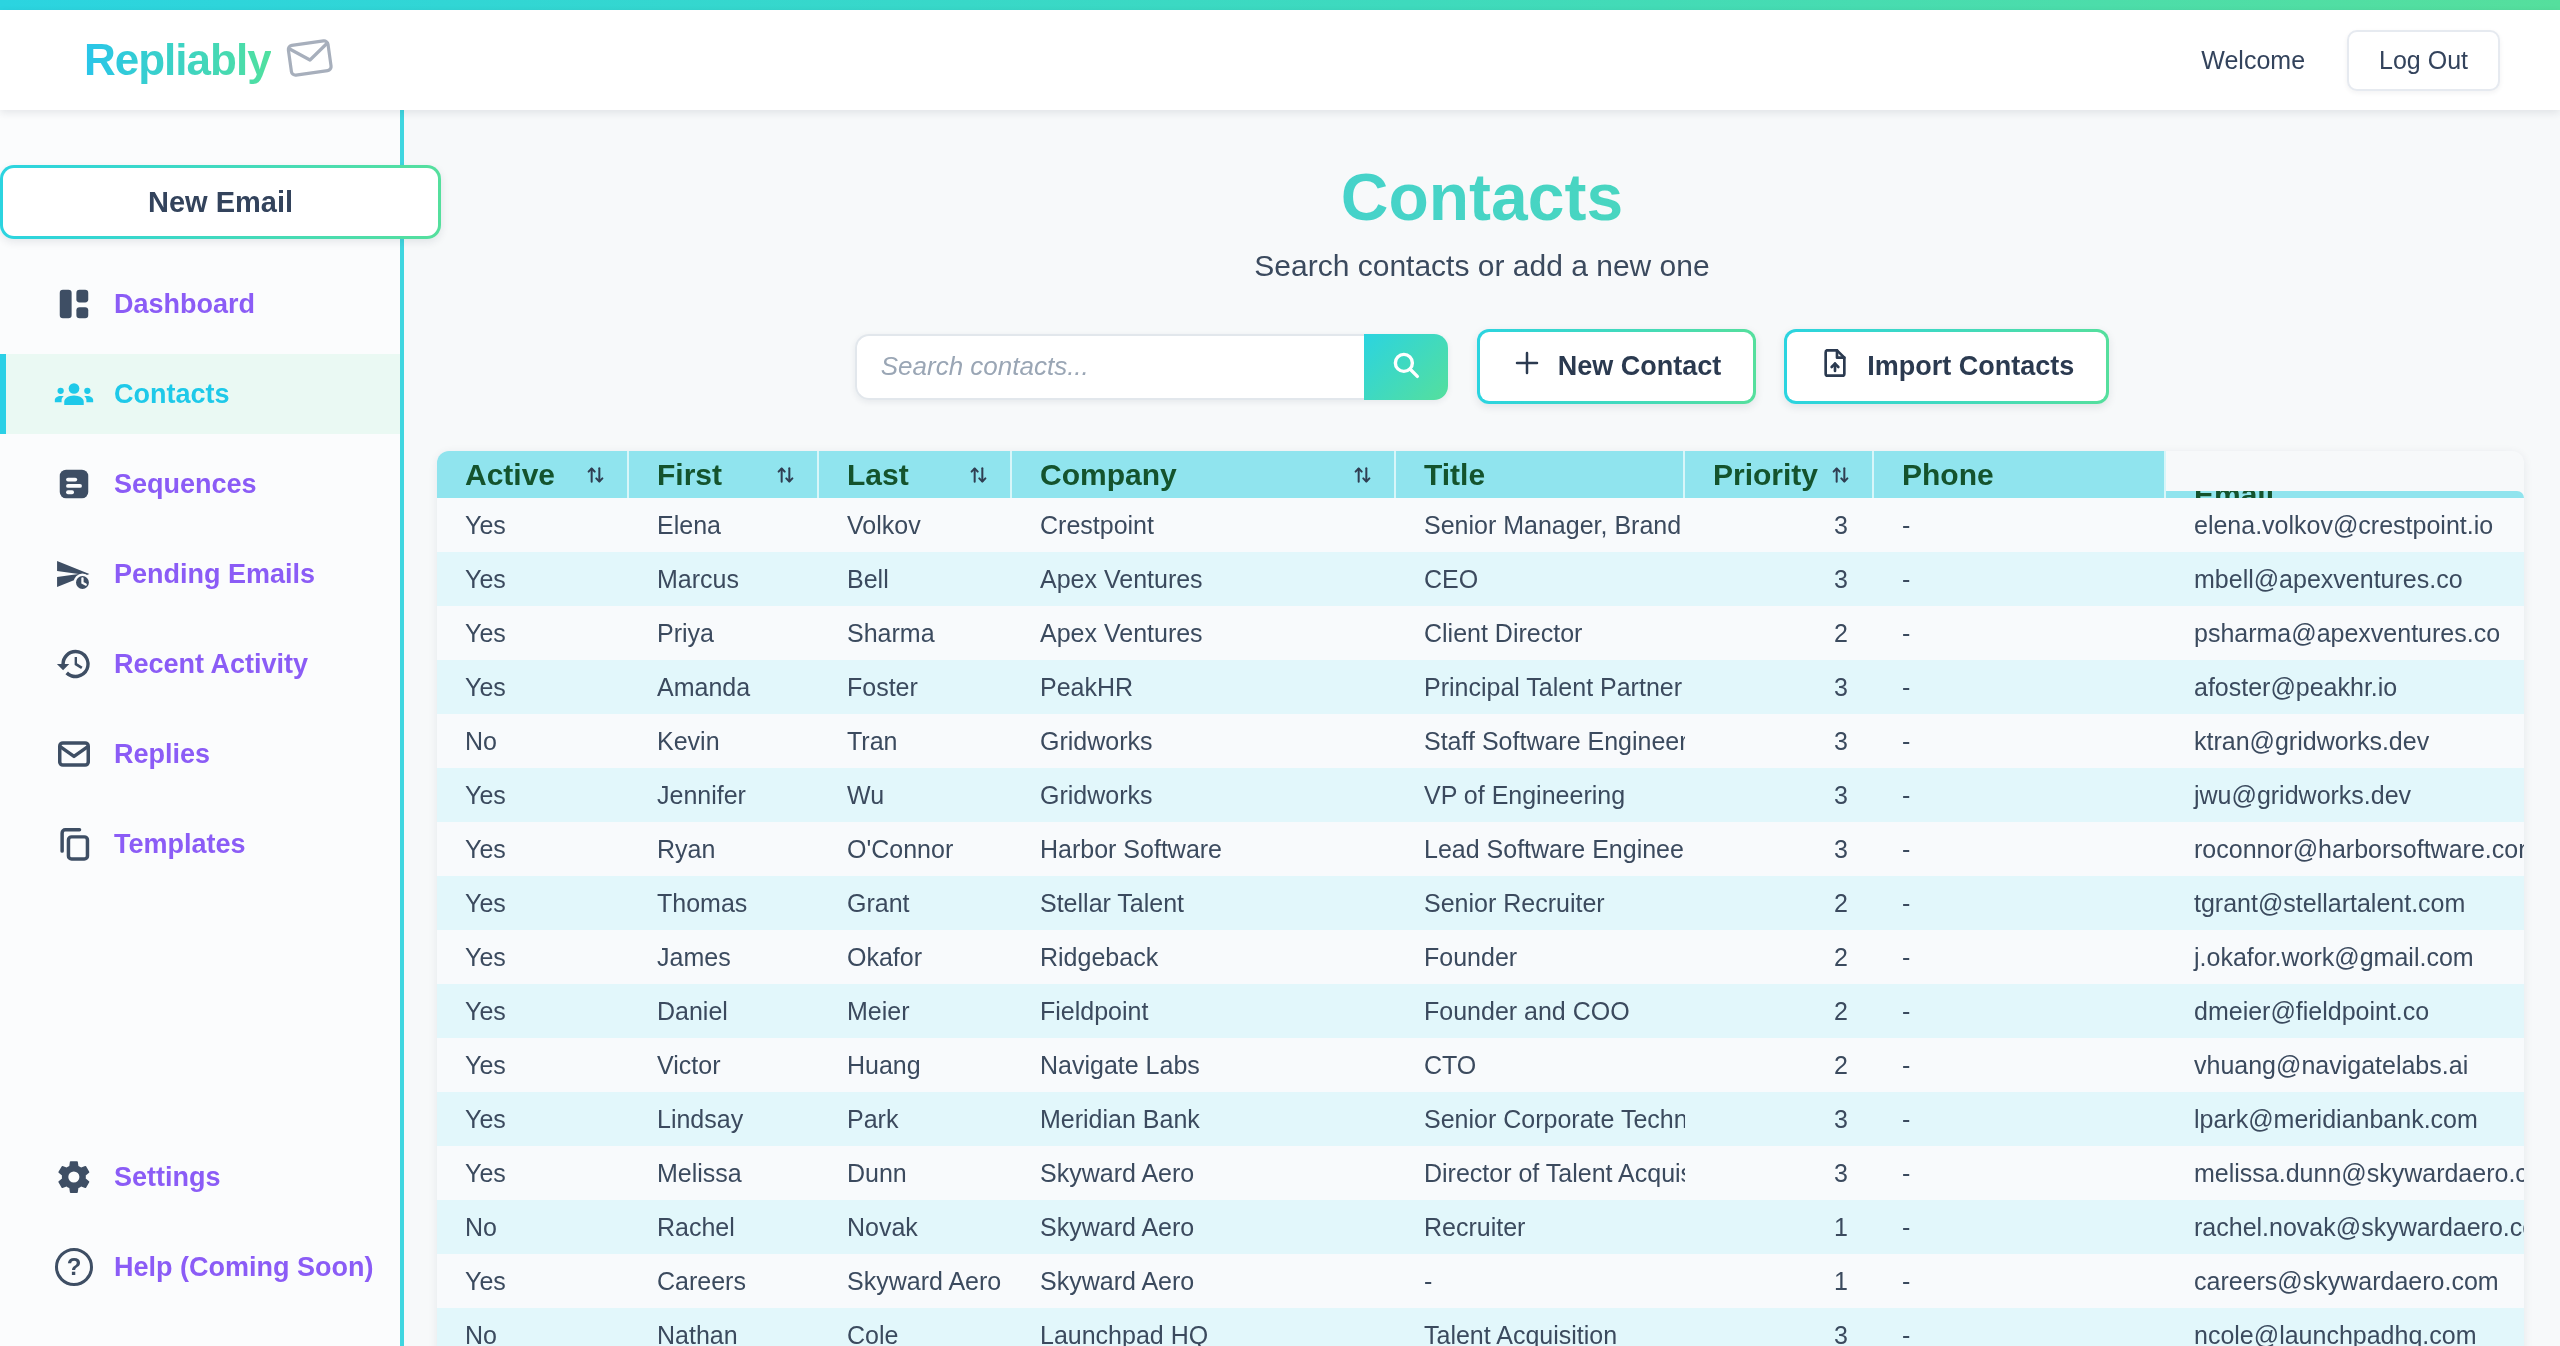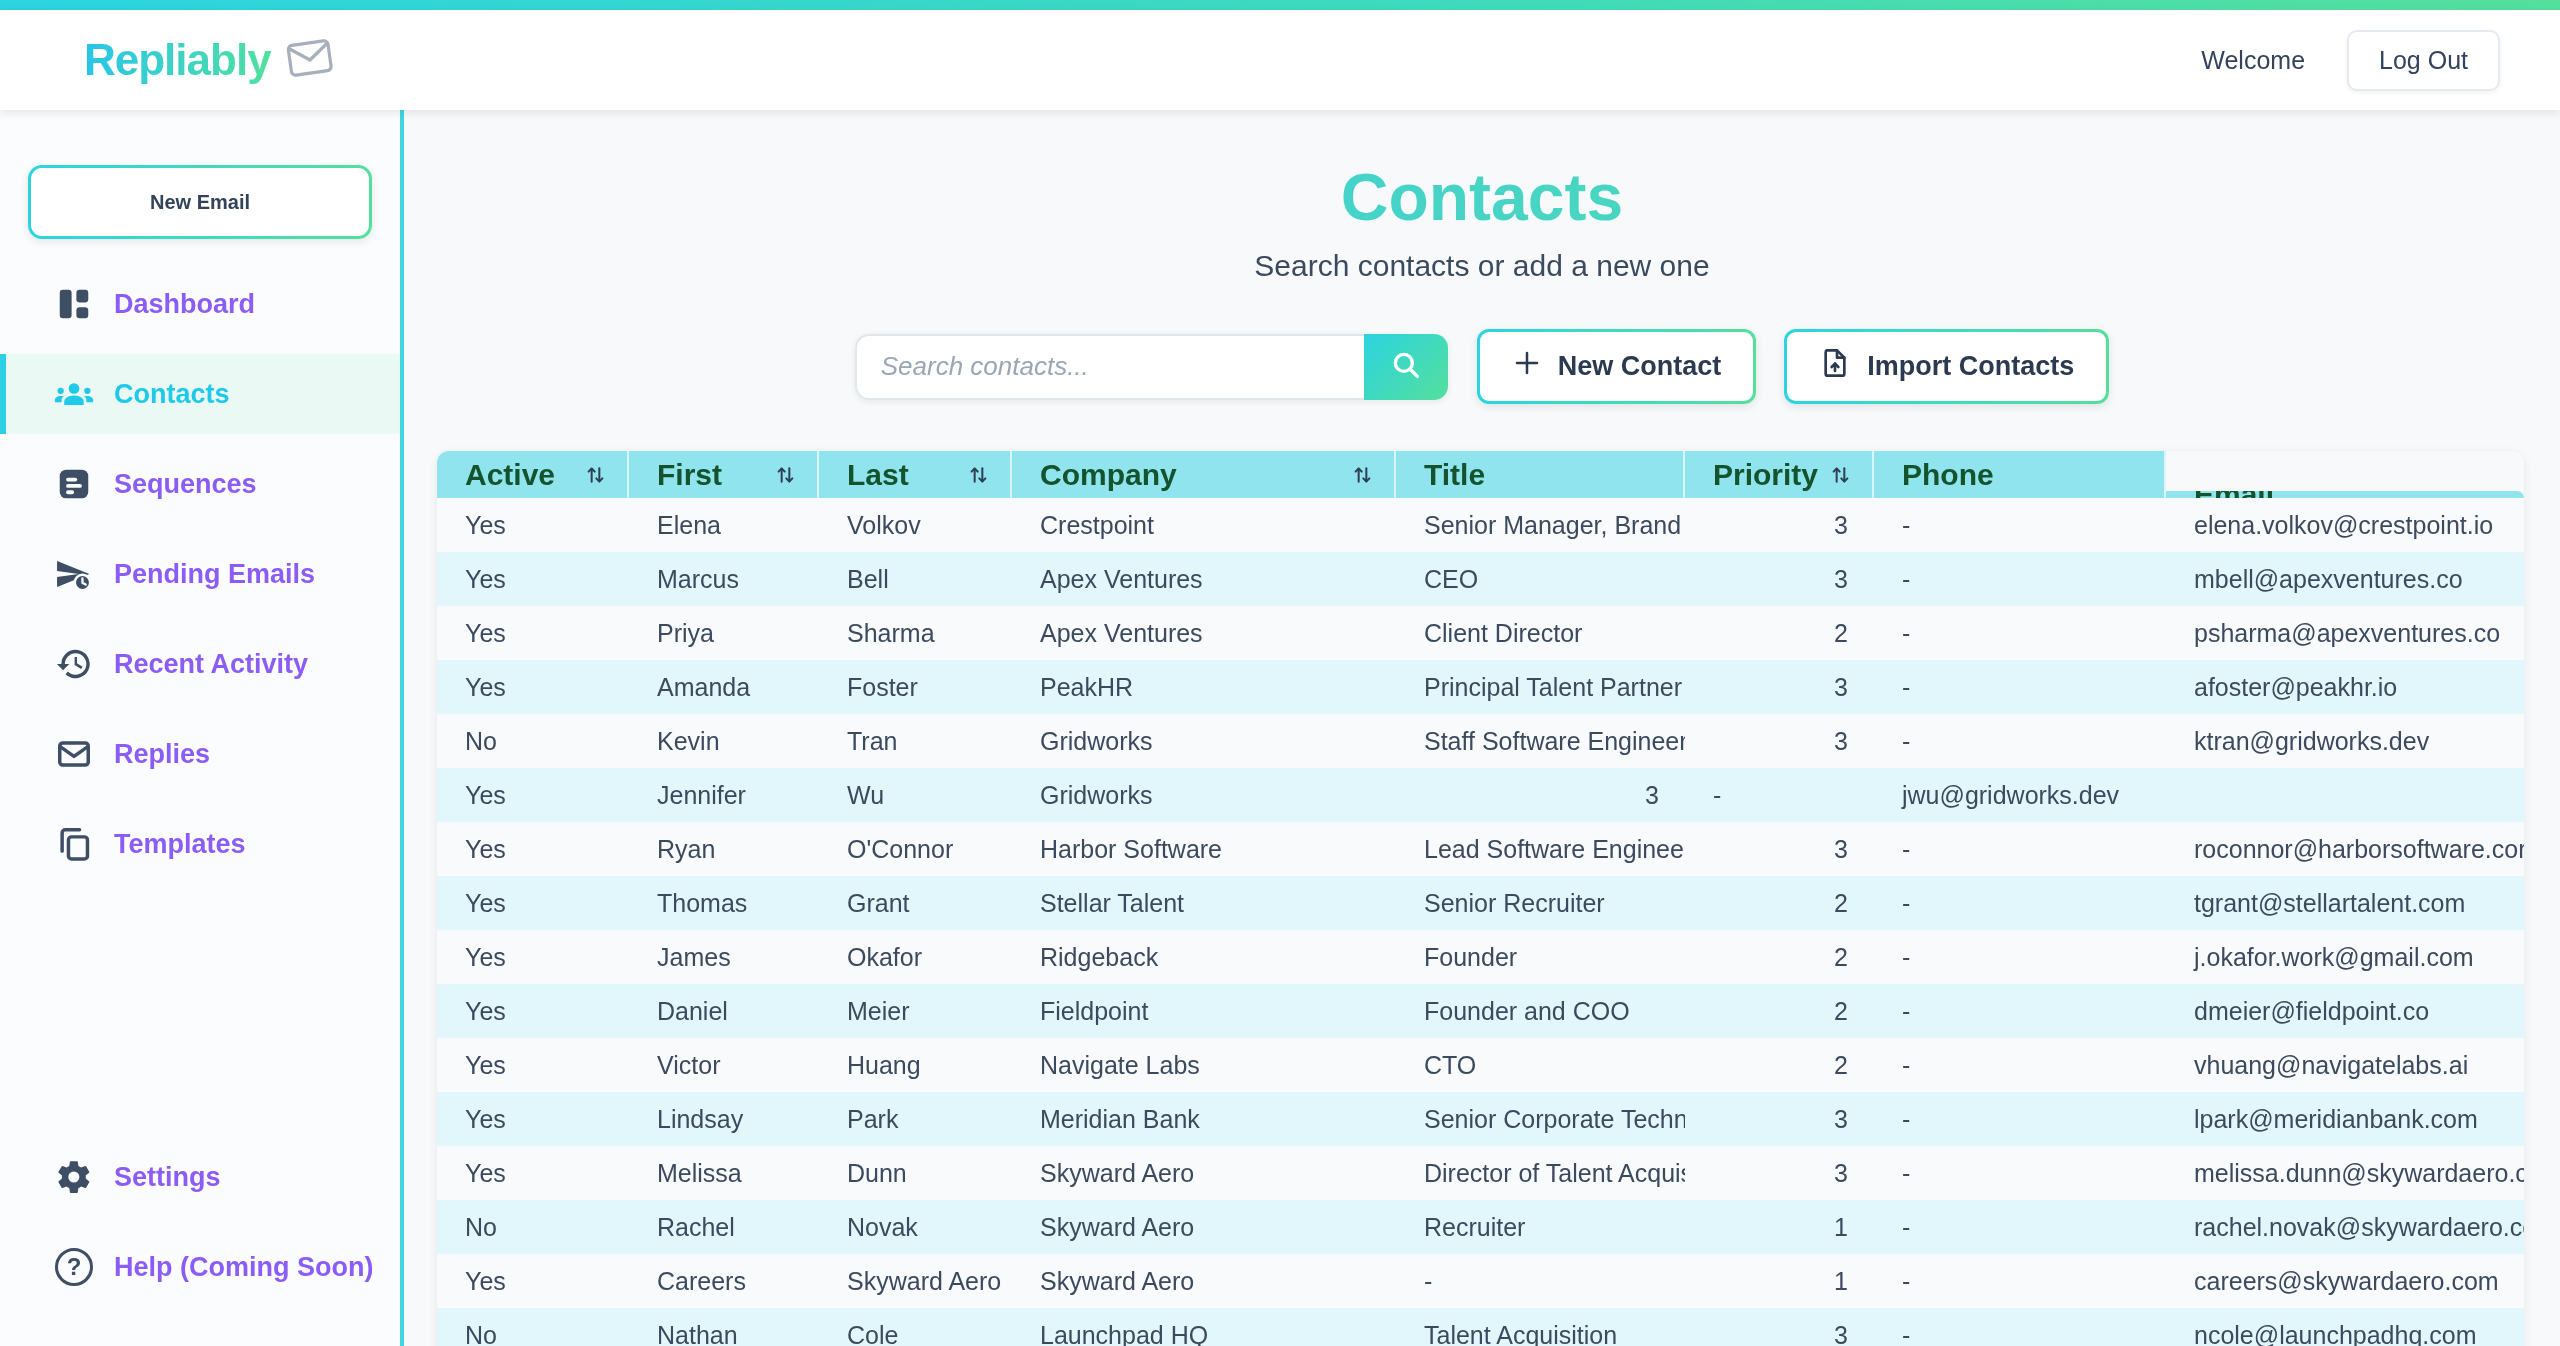--- a/index.html
+++ b/index.html
@@ -23,23 +23,23 @@
     border-radius:10px; padding:14px 30px; cursor:pointer; box-shadow:0 2px 5px rgba(30,41,59,.06);
     font-family:inherit; }
 
   
   .app-body { display:flex; height:1248px; }
   .sidebar { width:404px; background:#fbfcfd; border-right:4px solid #3fd6e0;
     display:flex; flex-direction:column; padding-top:55px; flex:none; }
   .main { flex:1; overflow:hidden; }
 
   
-  .new-email-btn { display:block; width:344px; margin:0 auto; height:74px; border:3px solid transparent;
+  .new-email-btn { display:block; width:441px; margin:0 auto; height:74px; border:3px solid transparent;
     border-radius:14px; background:linear-gradient(#fff,#fff) padding-box,
-    linear-gradient(90deg,#2bd4e0,#55df9d) border-box; font-size:20px; font-weight:600;
+    linear-gradient(90deg,#2bd4e0,#55df9d) border-box; font-size:29px; font-weight:600;
     color:#33435c; cursor:pointer; box-shadow:0 3px 8px rgba(30,41,59,.10); font-family:inherit;text-align:center; }
   .nav { margin-top:25px; display:flex; flex-direction:column; }
   .nav-item { position:relative; height:80px; margin-bottom:10px; display:flex; align-items:center;
     padding-left:52px; cursor:pointer; }
   .nav-icon { width:44px; display:flex; justify-content:center; margin-right:18px; flex:none; }
   .nav-label { font-size:27px; font-weight:600; color:#8b5cf6; white-space:nowrap; }
   .nav-item.active { background:#eaf9f3; }
   .nav-item.active::before { content:""; position:absolute; left:0; top:0; bottom:0; width:6px;
     background:#2bd0e6; }
   .nav-item.active .nav-label { color:#1ec9e9; }
@@ -370,20 +370,21 @@
             <div class="td col4">Staff Software Engineer</div>
             <div class="td col5">3</div>
             <div class="td col6">-</div>
             <div class="td col7">ktran@gridworks.dev</div>
           </div>
           <div class="trow alt">
             <div class="td col0">Yes</div>
             <div class="td col1">Jennifer</div>
             <div class="td col2">Wu</div>
             <div class="td col3">Gridworks</div>
+            <div class="td col4">VP of Engineering</div>
             <div class="td col5">3</div>
             <div class="td col6">-</div>
             <div class="td col7">jwu@gridworks.dev</div>
           </div>
           <div class="trow">
             <div class="td col0">Yes</div>
             <div class="td col1">Ryan</div>
             <div class="td col2">O'Connor</div>
             <div class="td col3">Harbor Software</div>
             <div class="td col4">Lead Software Engineer</div>

